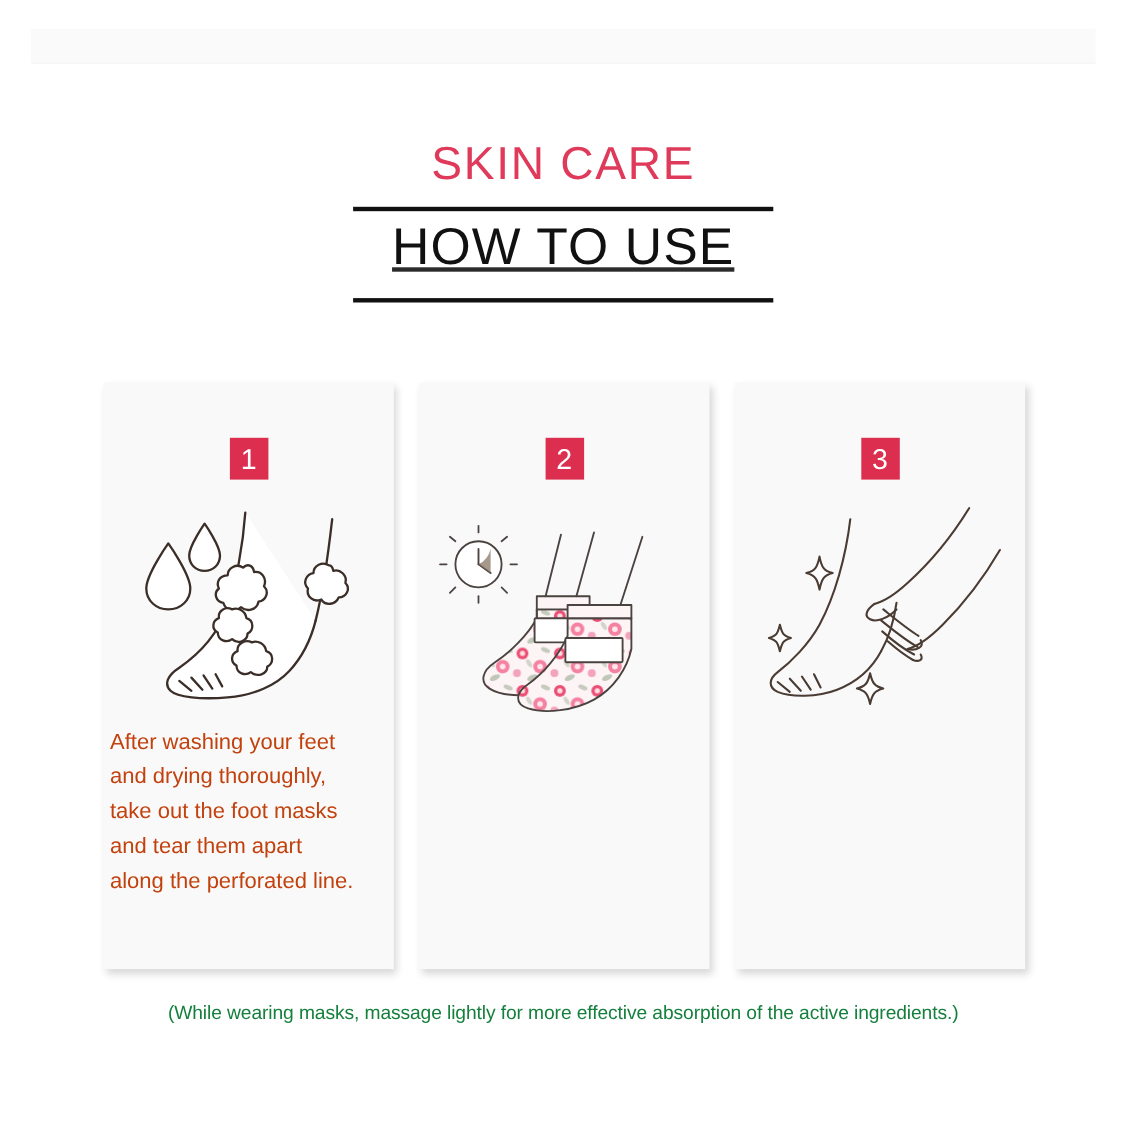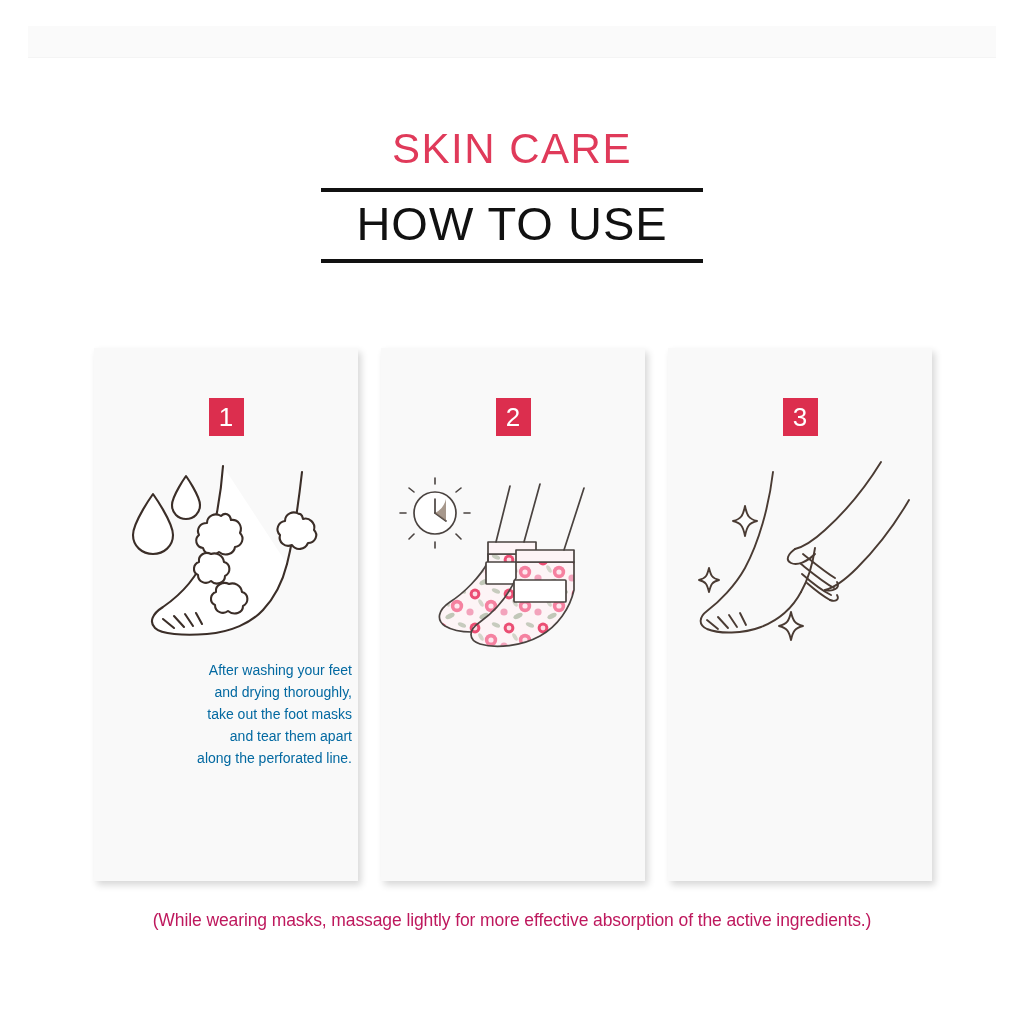--- a/index.html
+++ b/index.html
@@ -42,21 +42,22 @@
     color: #e03a5a;
     line-height: 1;
     margin: 0 0 18px 0;
     font-family: "Liberation Sans", sans-serif;
   }
   #how-to-use-wrap {
     width: 382px;
     margin: 0 auto;
     border-top: 4px solid #111111;
     border-bottom: 4px solid #111111;
-    padding: 6px 0 8px 0;
+    padding: 6px 0 20px 0;
+    text-decoration: underline;
   }
   #how-to-use-title {
     font-size: 47px;
     font-weight: 400;
     letter-spacing: 1px;
     color: #111111;
     line-height: 1.12;
     margin: 0;
     font-family: "Liberation Sans", sans-serif;
   }
@@ -101,38 +102,38 @@
     height: 200px;
     width: 240px;
     margin-top: 14px;
     display: flex;
     align-items: center;
     justify-content: center;
   }
 
   .caption {
     margin-top: 10px;
-    font-size: 14px;
+    font-size: 20px;
     line-height: 1.57;
-    color: #0369a1;
-    text-align: right;
+    color: #c2410c;
+    text-align: left;
     width: 252px;
     font-family: "Liberation Sans", sans-serif;
     white-space: pre-line;
   }
 
   
   #footer-note {
     position: absolute;
     left: 0;
     top: 910px;
     width: 1024px;
     text-align: center;
     font-size: 17.5px;
-    color: #be185d;
+    color: #15803d;
     font-family: "Liberation Sans", sans-serif;
     letter-spacing: -0.1px;
   }
 </style>
 </head>
 <body>
 
 <div id="top-band"></div>
 
 <div id="headings">

